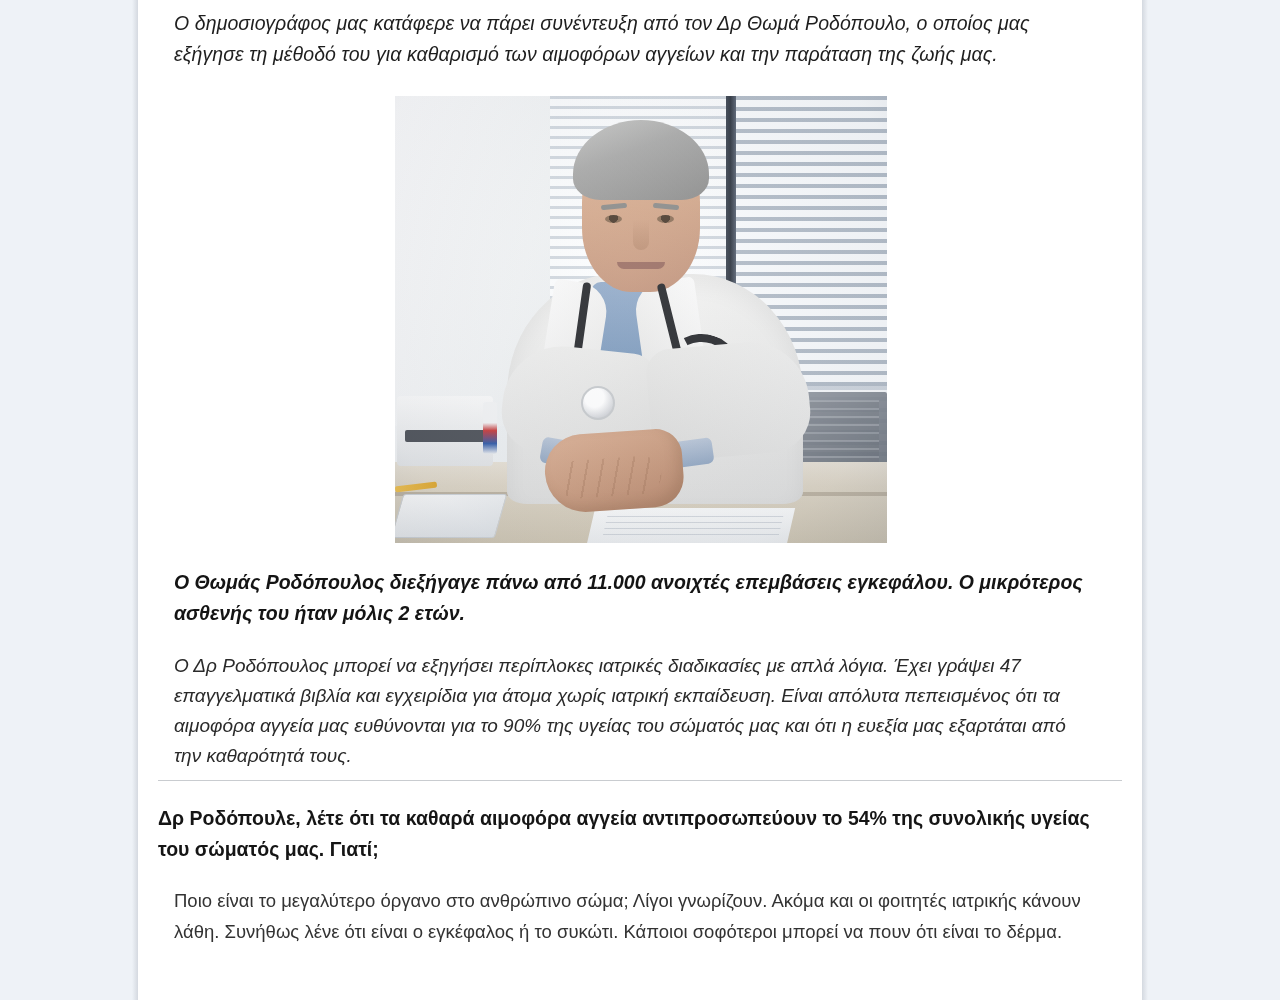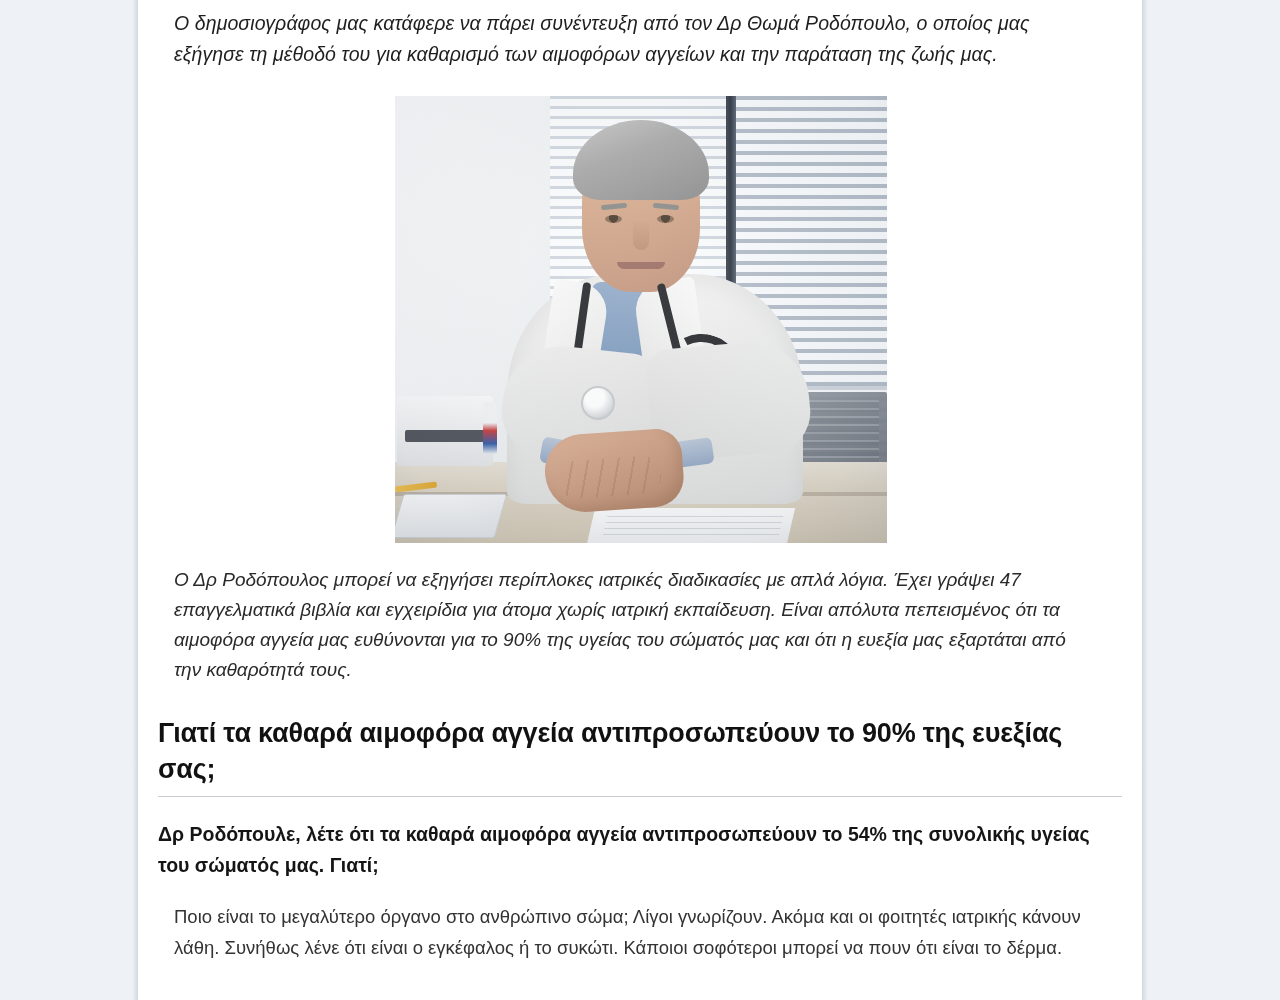--- a/index.html
+++ b/index.html
@@ -423,25 +423,25 @@
           <div class="ph-arm-l"></div>
           <div class="ph-arm-r"></div>
           <div class="ph-steth-bell"></div>
           <div class="ph-cuff-l"></div>
           <div class="ph-cuff-r"></div>
           <div class="ph-hands"></div>
 
           <div class="ph-grade"></div>
         </div>
 
+        <figcaption class="caption">Ο Θωμάς Ροδόπουλος διεξήγαγε πάνω από 11.000 ανοιχτές επεμβάσεις εγκεφάλου. Ο μικρότερος ασθενής του ήταν μόλις 2 ετών.</figcaption>
       </figure>
 
       <p class="body-italic">Ο Δρ Ροδόπουλος μπορεί να εξηγήσει περίπλοκες ιατρικές διαδικασίες με απλά λόγια. Έχει γράψει 47 επαγγελματικά βιβλία και εγχειρίδια για άτομα χωρίς ιατρική εκπαίδευση. Είναι απόλυτα πεπεισμένος ότι τα αιμοφόρα αγγεία μας ευθύνονται για το 90% της υγείας του σώματός μας και ότι η ευεξία μας εξαρτάται από την καθαρότητά τους.</p>
 
-      <h2 class="section-head">Γιατί τα καθαρά αιμοφόρα αγγεία αντιπροσωπεύουν το 90% της ευεξίας σας;</h2>
 
       <hr class="rule">
 
       <p class="question">Δρ Ροδόπουλε, λέτε ότι τα καθαρά αιμοφόρα αγγεία αντιπροσωπεύουν το 54% της συνολικής υγείας του σώματός μας. Γιατί;</p>
 
       <p class="answer">Ποιο είναι το μεγαλύτερο όργανο στο ανθρώπινο σώμα; Λίγοι γνωρίζουν. Ακόμα και οι φοιτητές ιατρικής κάνουν λάθη. Συνήθως λένε ότι είναι ο εγκέφαλος ή το συκώτι. Κάποιοι σοφότεροι μπορεί να πουν ότι είναι το δέρμα.</p>
 
     </article>
   </div>
 

